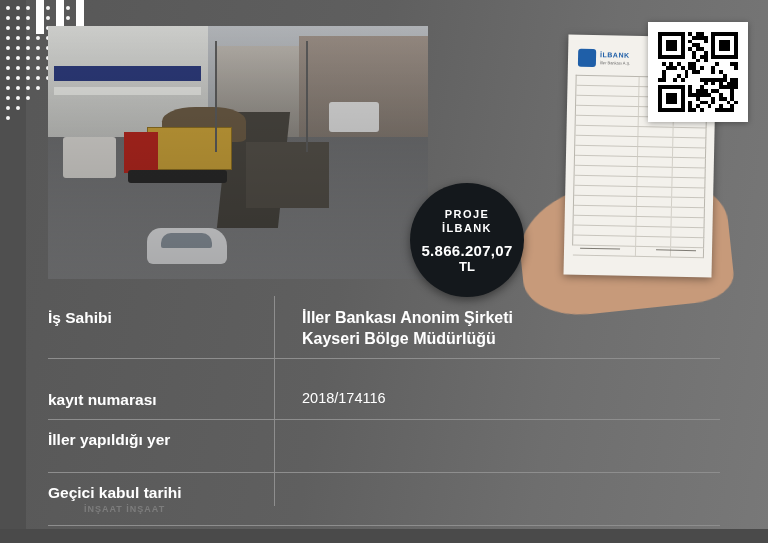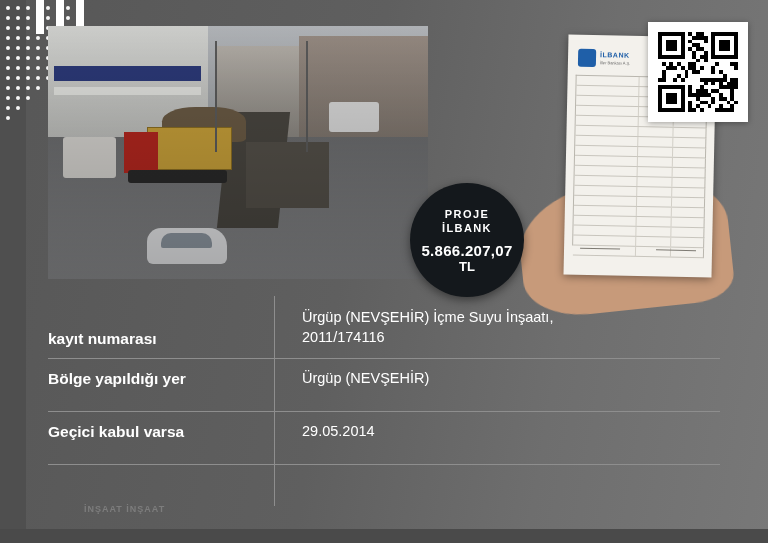--- a/index.html
+++ b/index.html
@@ -971,37 +971,42 @@
     <span>PROJE</span><br>
     <span>İLBANK</span>
   </div>
   <div class="b-amount">5.866.207,07</div>
   <div class="b-currency">TL</div>
 </div>
 
 <div class="vdivider"></div>
 <div class="info">
 
+  <div class="info-row">
+    <div class="info-label">İş Sahibi</div>
+    <div class="info-value bold">
+      <span>İller Bankası Anonim Şirketi</span><br>
+      <span>Kayseri Bölge Müdürlüğü</span>
+    </div>
+  </div>
 
   <div class="info-row">
     <div class="info-label">
       <br>
       <span>kayıt numarası</span>
     </div>
     <div class="info-value">
-      <span>Ürgüp (NEVŞEHİR) İçme Suyu İnşaatı,</span><br>
-      <span>2011/174116</span>
+      <br>
+      <span>2018/174116</span>
     </div>
   </div>
 
   <div class="info-row">
-    <div class="info-label">Bölge yapıldığı yer</div>
-    <div class="info-value">Ürgüp (NEVŞEHİR)</div>
+    <div class="info-label">İller yapıldığı yer</div>
   </div>
 
   <div class="info-row">
-    <div class="info-label">Geçici kabul varsa</div>
-    <div class="info-value">29.05.2014</div>
+    <div class="info-label">Geçici kabul tarihi</div>
   </div>
 
 </div>
 
 <div class="footer-logo">İNŞAAT İNŞAAT</div>
 
 </body></html>

